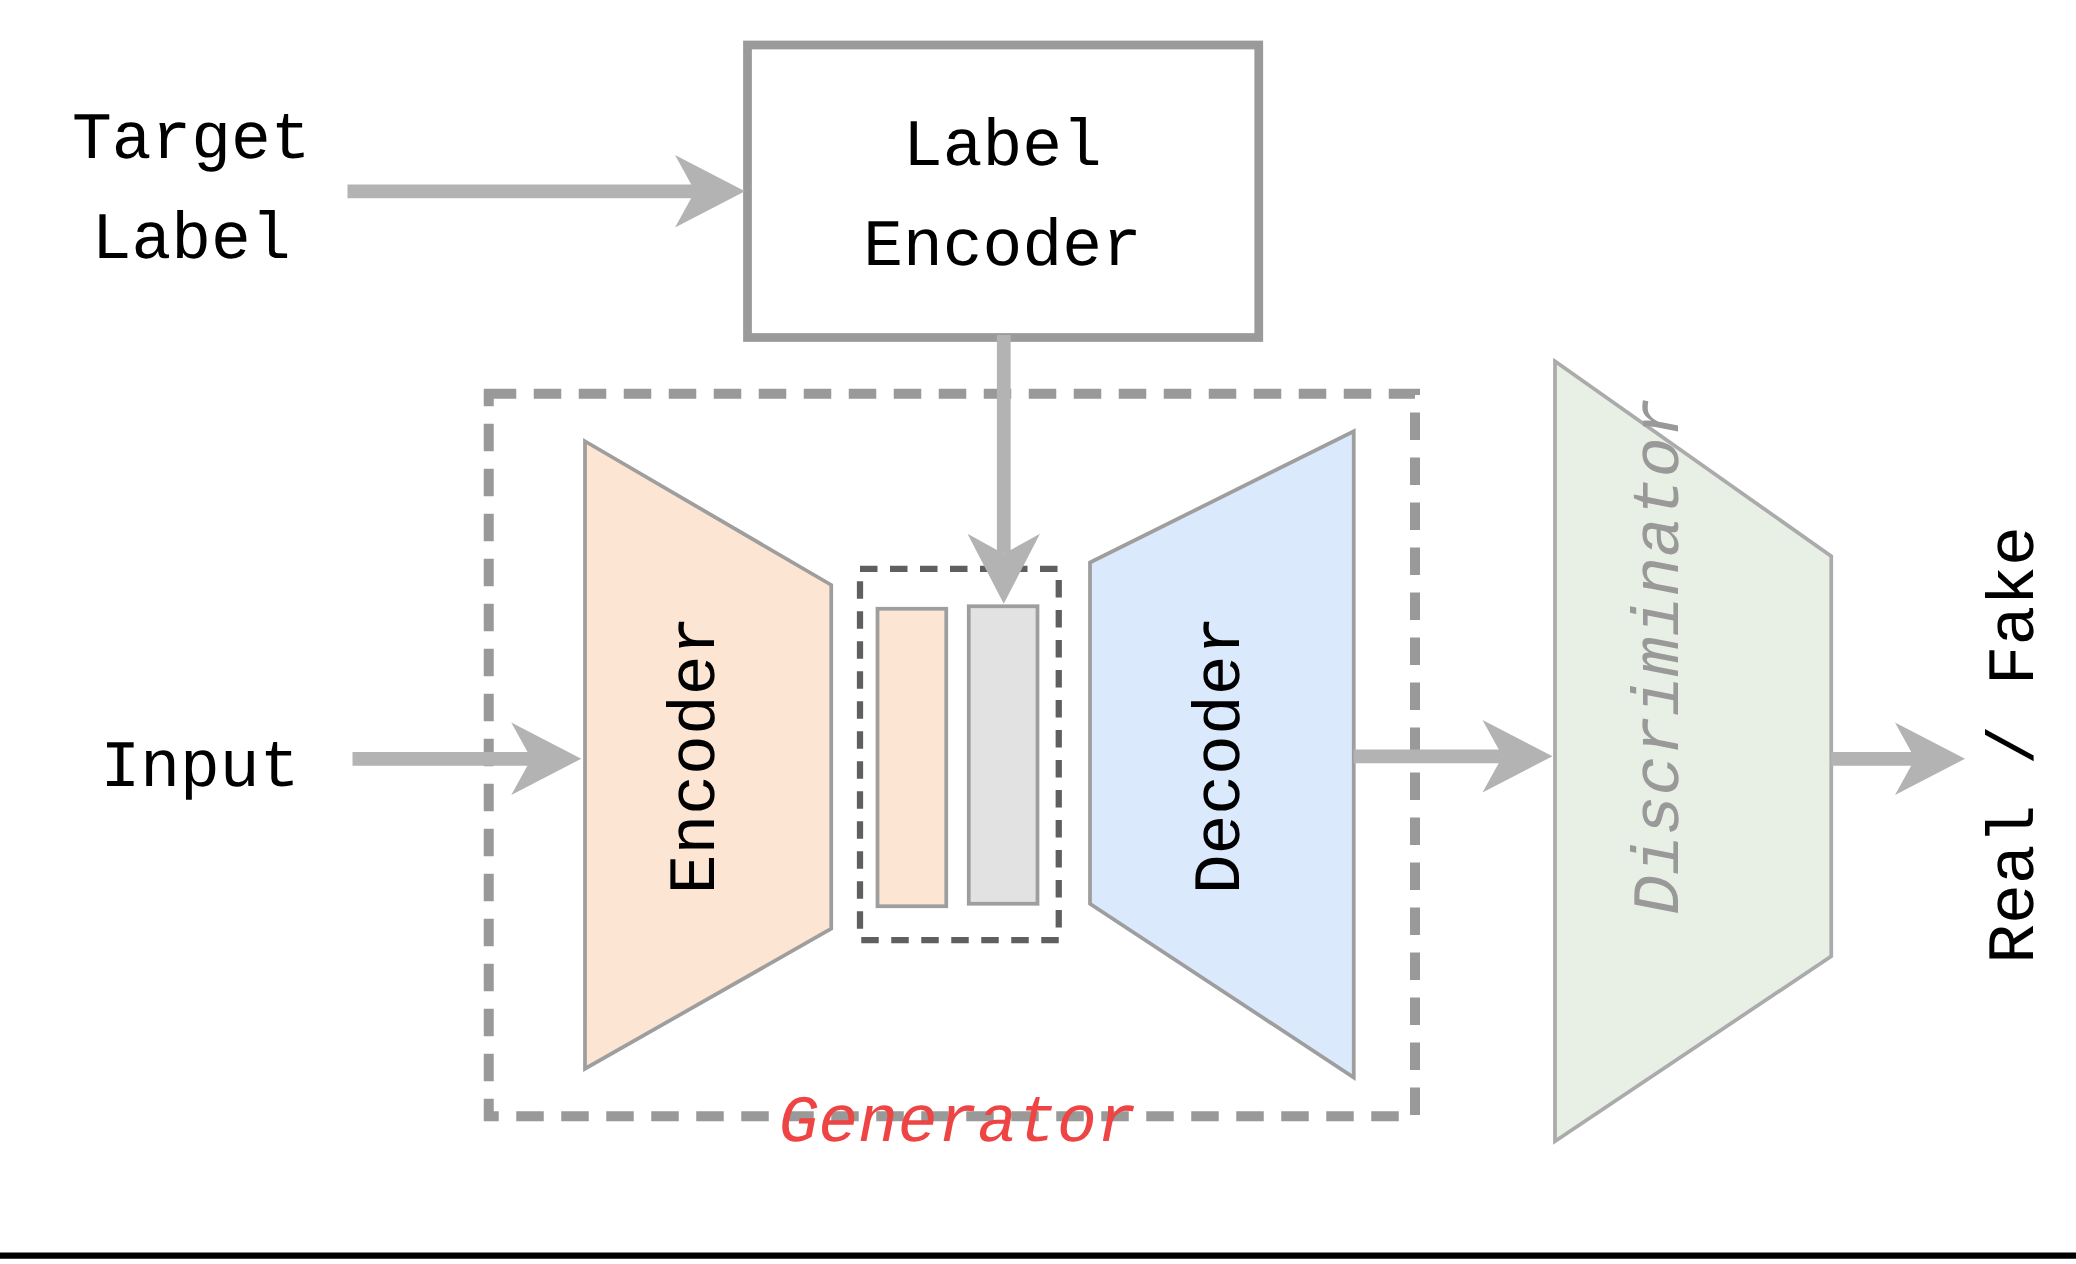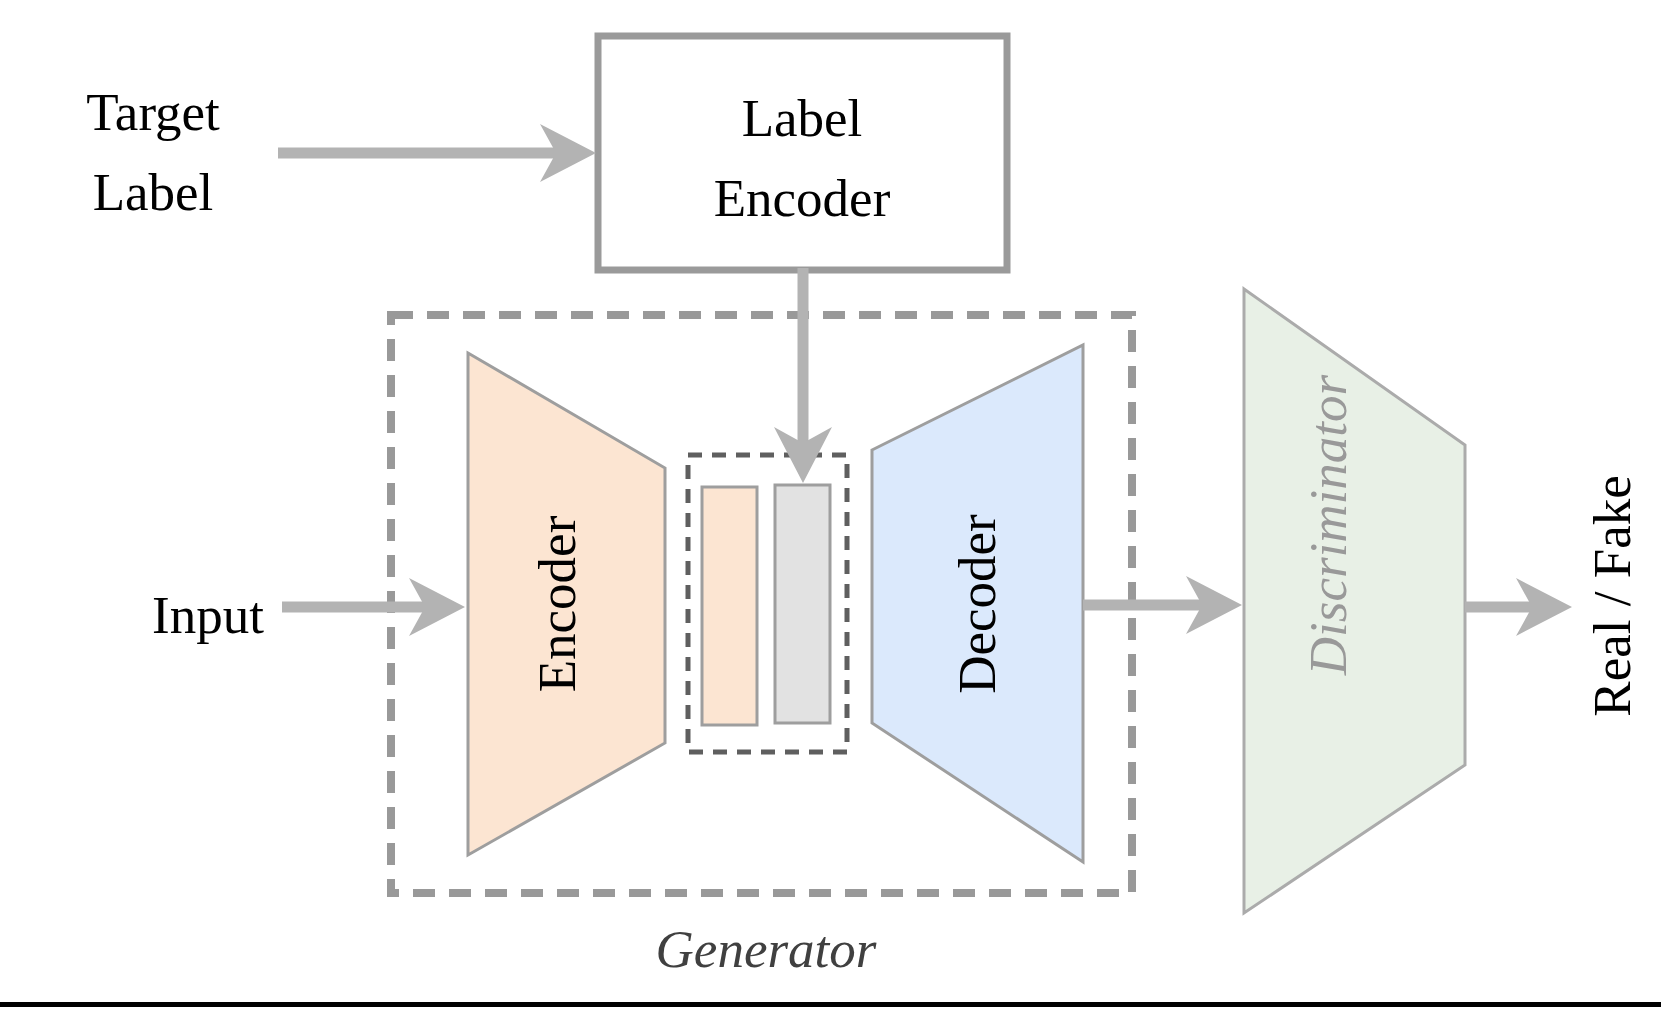--- a/index.html
+++ b/index.html
@@ -1,21 +1,21 @@
 <!DOCTYPE html>
 <html><head>
 <meta charset="utf-8">
 <style>
   html,body{margin:0;padding:0;background:#ffffff;}
   #canvas{
     position:relative;
     width:1661px;height:1011px;
     background:#ffffff;
     overflow:hidden;
-    font-family:Liberation Serif, serif;
+    font-family:Liberation Mono, monospace;
   }
   #diagram-svg{position:absolute;left:0;top:0;}
   .txt{
     position:absolute;
     white-space:nowrap;
     transform:translate(-50%,-50%);
     font-size:53px;
     color:#000;
     text-align:center;
     line-height:80px;
@@ -76,27 +76,27 @@
   <div class="txt" style="left: 153px; top: 152px; color: rgb(0, 0, 0);">
     <div>Target</div>
     <div>Label</div>
   </div>
 
   <div class="txt" style="left: 802px; top: 158px; color: rgb(0, 0, 0);">
     <div>Label</div>
     <div>Encoder</div>
   </div>
 
-  <div class="txt" style="left: 160px; top: 615px; color: rgb(0, 0, 0); margin-left: 48px;">
+  <div class="txt" style="left: 160px; top: 615px; color: rgb(0, 0, 0);">
     <div>Input</div>
   </div>
 
   <div class="txt rot" style="left: 557px; top: 604px; color: rgb(0, 0, 0);">Encoder</div>
 
   <div class="txt rot" style="left: 977px; top: 604px; color: rgb(0, 0, 0);">Decoder</div>
 
   <div class="txt rot it" style="left: 1328px; top: 525px; color: rgb(153, 153, 153);">Discriminator</div>
 
-  <div class="txt it" style="left: 766px; top: 949px; color: #404040;">Generator</div>
+  <div class="txt it" style="left: 766px; top: 899px; color: #ef4444;">Generator</div>
 
   <div class="txt rot" style="left: 1612px; top: 596px; color: rgb(0, 0, 0);">Real / Fake</div>
 
 </div>
 
 </body></html>

